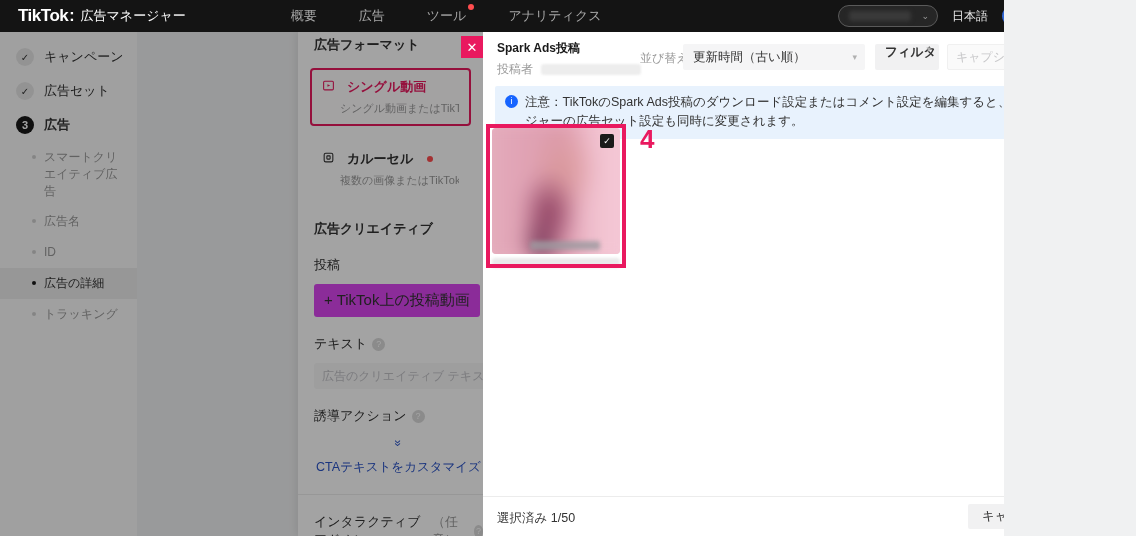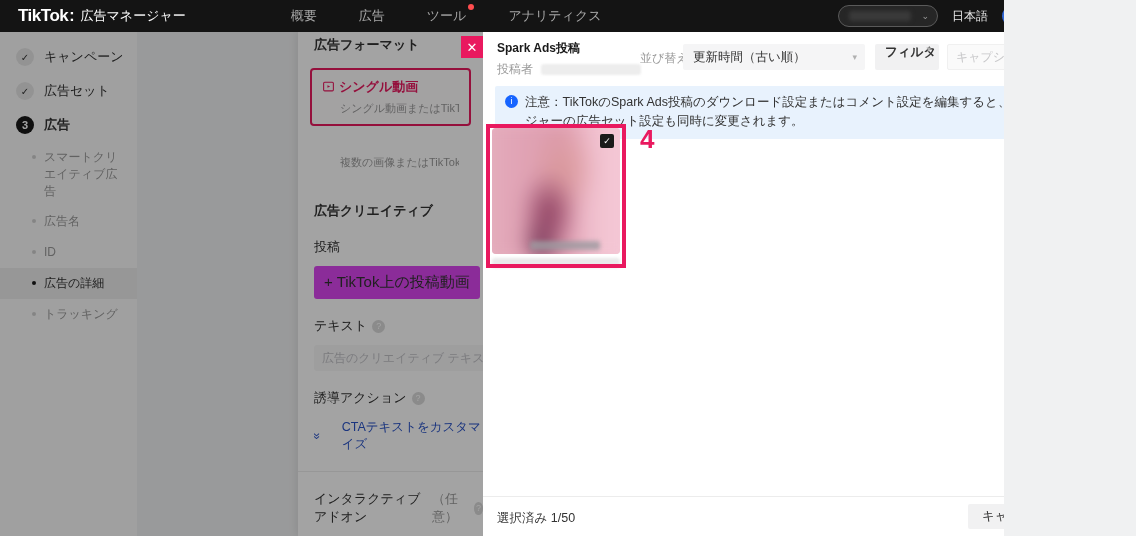--- a/index.html
+++ b/index.html
@@ -33,32 +33,32 @@
   .step-bold { font-weight:bold; }
   .subitem { display:flex; align-items:flex-start; gap:8px; padding:7px 8px 7px 32px; font-size:12px; color:#9a9a9a; line-height:1.4; position:relative; }
   .subitem .bullet { width:4px; height:4px; border-radius:50%; background:#cfcfcf; margin-top:6px; flex:none; }
   .subitem.active { background:#ececec; color:#333; }
   .subitem.active .bullet { background:#1a1a1a; }
 
   
   .drawer { position:absolute; left:298px; top:32px; width:185px; height:504px; background:#ffffff; z-index:2; box-shadow:-2px 0 8px rgba(0,0,0,.08); }
   .drawer-head { font-size:13px; font-weight:bold; color:#333; padding:4px 0 0 16px; }
   .format-card { margin:14px 12px 0 12px; border:2px solid #e9195f; border-radius:4px; background:#fffdfe; padding:8px 10px; }
-  .format-title { font-size:13px; color:#e9195f; font-weight:bold; display:flex; align-items:flex-end; gap:4px; }
+  .format-title { font-size:13px; color:#e9195f; font-weight:bold; display:flex; align-items:center; gap:12px; }
   .format-title .ficon { font-size:12px; }
   .format-desc { font-size:11px; color:#9a9a9a; margin-top:5px; padding-left:18px; white-space:nowrap; overflow:hidden; }
   .format-card.plain { border:2px solid transparent; background:transparent; }
   .format-card.plain .format-title { color:#333; font-weight:bold; }
   .reddot { width:6px; height:6px; border-radius:50%; background:#ff4d4f; display:inline-block; margin-left:2px; vertical-align:top; }
   .sec-heading { font-size:13px; font-weight:bold; color:#333; padding:22px 0 0 16px; }
   .field-label { font-size:13px; color:#333; padding:18px 0 0 16px; display:flex; align-items:center; gap:5px; }
   .qicon { width:13px; height:13px; border-radius:50%; background:#d9d9d9; color:#fff; font-size:9px; display:inline-flex; align-items:center; justify-content:center; }
   .ghost-btn { display:inline-flex; align-items:center; margin:10px 0 0 16px; background:#d946ef; border-radius:3px; font-size:15px; color:#333; padding:7px 10px; white-space:nowrap; }
   .text-input { margin:10px 0 0 16px; width:175px; height:26px; background:#f7f7f8; border-radius:3px; font-size:12px; color:#c2c2c6; display:flex; align-items:center; padding-left:8px; white-space:nowrap; overflow:hidden; }
-  .cta-link { margin:12px 0 0 16px; font-size:12.5px; color:#2b54c7; display:flex; align-items:center; gap:21px; }
+  .cta-link { margin:12px 0 0 16px; font-size:12.5px; color:#2b54c7; display:flex; align-items:center; gap:10px;flex-direction:column; }
   .dbl-chevron { display:inline-block; transform:rotate(90deg); font-size:12px; line-height:1; }
   .drawer-divider { height:1px; background:#ececec; margin:18px 0 0 0; }
   .muted { color:#9a9a9a; font-weight:normal; }
 
   
   .dim { position:absolute; left:0; top:32px; width:483px; height:504px; background:rgba(0,0,0,0.36); z-index:5; }
 
   
   .modal { position:absolute; left:483px; top:32px; width:653px; height:504px; background:#fff; z-index:8; }
   .modal-close { position:absolute; left:461px; top:36px; width:22px; height:22px; background:#e9195f; color:#fff; display:flex; align-items:center; justify-content:center; font-size:13px; z-index:9; cursor:pointer; }
@@ -190,20 +190,30 @@
               <rect x="3" y="4" width="18" height="16" rx="2"></rect>
               <path d="M10 9.5l5 2.5-5 2.5z" fill="#e9195f" stroke="none"></path>
             </svg>
         </span>
         <span>シングル動画</span>
       </div>
       <div class="format-desc">シングル動画またはTikTok動画投稿を使</div>
     </div>
 
     <div class="format-card plain">
+      <div class="format-title">
+        <span class="ficon">
+          <svg width="13" height="13" viewBox="0 0 24 24" fill="none" stroke="#333" stroke-width="2">
+              <rect x="4" y="4" width="16" height="16" rx="3"></rect>
+              <rect x="9" y="9" width="6" height="6" rx="1"></rect>
+            </svg>
+        </span>
+        <span>カルーセル</span>
+        <span class="reddot"></span>
+      </div>
       <div class="format-desc">複数の画像またはTikTok写真投稿を使用</div>
     </div>
 
     <div class="sec-heading">広告クリエイティブ</div>
 
     <div class="field-label">
         <span>投稿</span>
       </div>
     <div class="ghost-btn">+ TikTok上の投稿動画</div>
 

